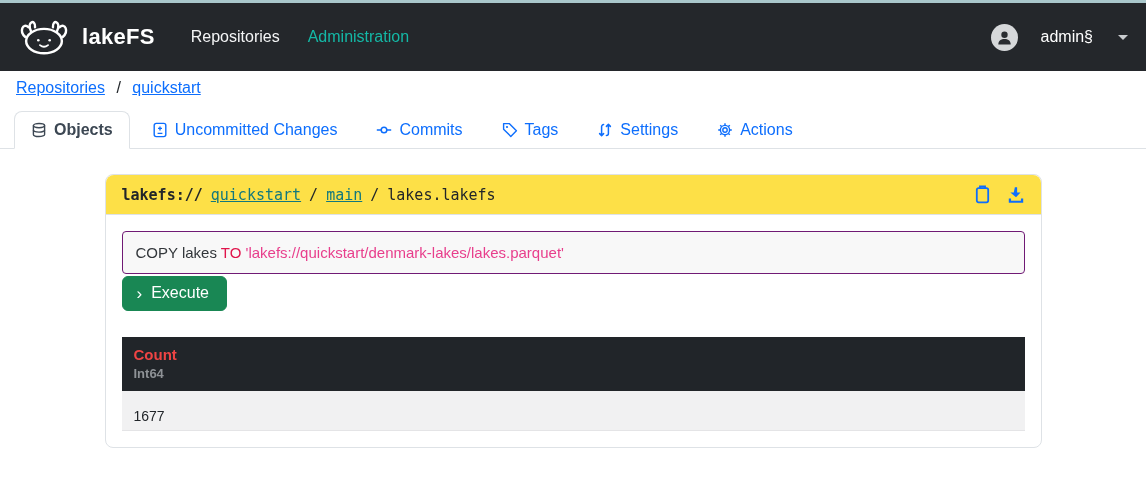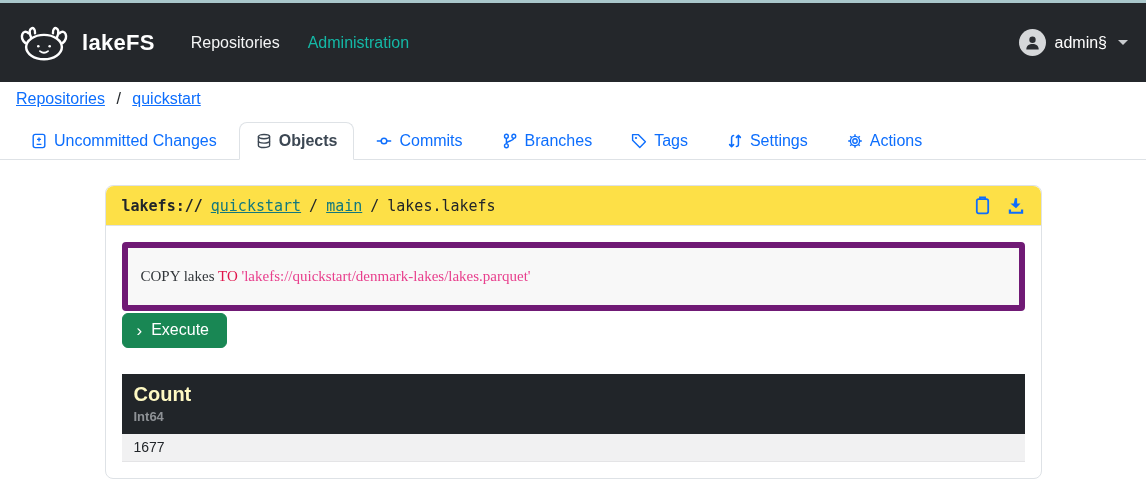--- a/index.html
+++ b/index.html
@@ -9,35 +9,35 @@
     background: #ffffff;
     color: #212529;
     height: 481px;
     overflow: hidden;
   }
   
   .top-strip { height: 3px; background: #a9c7cb; }
 
   
   .navbar {
-    height: 79px;
+    height: 68px;
     background: #24272b;
     display: flex;
     align-items: center;
     padding: 0 18px;
   }
   .brand { display: flex; align-items: center; gap: 12px; cursor: pointer; }
   .brand-logo { width: 52px; height: 40px; display: block; }
   .brand-name { color: #ffffff; font-size: 22px; font-weight: 700; letter-spacing: .3px; }
   .nav-links { display: flex; align-items: center; margin-left: 36px; gap: 28px; }
   .nav-link { font-size: 16px; text-decoration: none; cursor: pointer; }
   .nav-link.active { color: #f4f5f6; }
   .nav-link.muted { color: #14b8a6; }
   .nav-spacer { flex: 1; }
-  .user-menu { display: flex; align-items: center; gap: 9px; cursor: pointer; }
+  .user-menu { display: flex; align-items: center; gap: 23px; cursor: pointer; }
   .avatar {
     width: 27px; height: 27px; border-radius: 50%;
     background: #d6d8da; display: flex; align-items: center; justify-content: center;
   }
   .avatar svg { width: 17px; height: 17px; }
   .user-name { color: #ffffff; font-size: 16px; }
   .caret-down {
     width: 0; height: 0; margin-left: 2px;
     border-left: 5px solid transparent; border-right: 5px solid transparent;
     border-top: 5px solid #c9cccf;
@@ -99,25 +99,25 @@
   .path .scheme { font-weight: 700; margin-right: 8px; }
   .path a { color: #12787d; text-decoration: underline; cursor: pointer; }
   .path .psep { margin: 0 8px; }
   .header-actions { display: flex; align-items: center; gap: 16px; }
   .icon-btn { background: none; border: none; cursor: pointer; color: #0d6efd; display: flex; padding: 0; }
 
   .card-body { padding: 16px; }
 
   
   .sql-box {
-    border: 6px solid #701a75;
+    border: 1px solid #701a75;
     background: #f8f8f8;
     border-radius: 4px;
-    padding: 20px 13px;
-    font-family: Liberation Serif, serif;
+    padding: 12px 13px;
+    font-family: Liberation Sans, sans-serif;
     font-size: 15px;
     color: #32363a;
   }
   .sql-box span { white-space: pre; }
   .sql-kw { color: #e0144b; }
   .sql-str { color: #e83e8c; }
 
   
   .powered {
     text-align: right;
@@ -142,26 +142,26 @@
   }
   .execute-chevron { font-size: 17px; line-height: 1; }
 
   
   .results { margin-top: 26px; width: 100%; border-collapse: collapse; }
   .results thead th {
     background: #212529;
     text-align: left;
     padding: 9px 12px 10px 12px;
   }
-  .col-name { color: #fef9c3; font-size: 20px; font-weight: 700; display: block; }
+  .col-name { color: #ef4444; font-size: 15px; font-weight: 700; display: block; }
   .col-type { color: #8e9296; font-size: 13px; font-weight: 700; display: block; margin-top: 3px; }
   .results tbody td {
     background: #f1f1f2;
     border-bottom: 1px solid #e4e4e6;
-    padding: 5px 12px 6px 12px;
+    padding: 17px 12px 6px 12px;
     font-size: 14px;
     color: #212529;
   }
 </style>
 </head>
 <body>
 
 <div class="top-strip"></div>
 
 <nav class="navbar">
@@ -195,50 +195,41 @@
   </div>
 </nav>
 
 <div class="breadcrumb">
   <a>Repositories</a>
   <span class="sep">/</span>
   <a>quickstart</a>
 </div>
 
 <ul class="tabs">
-  <li class="tab">
-    <svg width="16" height="16" viewBox="0 0 16 16" fill="none" stroke="currentColor" stroke-width="1.4">
-      <rect x="2.2" y="1.4" width="11.6" height="13.2" rx="2"></rect>
-      <path d="M8 4.4 v4 M6 6.4 h4 M5.6 11.4 h4.8"></path>
-    </svg>
-    <span>Uncommitted Changes</span>
-  </li>
   <li class="tab active">
     <svg width="16" height="16" viewBox="0 0 16 16" fill="none" stroke="currentColor" stroke-width="1.4">
       <ellipse cx="8" cy="3.6" rx="5.6" ry="2.1"></ellipse>
       <path d="M2.4 3.6 v8.8 a5.6 2.1 0 0 0 11.2 0 v-8.8"></path>
       <path d="M2.4 8 a5.6 2.1 0 0 0 11.2 0"></path>
     </svg>
     <span>Objects</span>
   </li>
   <li class="tab">
+    <svg width="16" height="16" viewBox="0 0 16 16" fill="none" stroke="currentColor" stroke-width="1.4">
+      <rect x="2.2" y="1.4" width="11.6" height="13.2" rx="2"></rect>
+      <path d="M8 4.4 v4 M6 6.4 h4 M5.6 11.4 h4.8"></path>
+    </svg>
+    <span>Uncommitted Changes</span>
+  </li>
+  <li class="tab">
     <svg width="16" height="16" viewBox="0 0 16 16" fill="none" stroke="currentColor" stroke-width="1.5">
       <circle cx="8" cy="8" r="2.8"></circle>
       <path d="M0.8 8 h4.2 M11 8 h4.2"></path>
     </svg>
     <span>Commits</span>
-  </li>
-  <li class="tab">
-    <svg width="16" height="16" viewBox="0 0 16 16" fill="none" stroke="currentColor" stroke-width="1.4">
-      <circle cx="4.4" cy="3.2" r="1.9"></circle>
-      <circle cx="11.8" cy="3.2" r="1.9"></circle>
-      <circle cx="4.4" cy="12.8" r="1.9"></circle>
-      <path d="M4.4 5.1 v5.8 M11.8 5.1 c0 3.4 -7.4 2.4 -7.4 5.8"></path>
-    </svg>
-    <span>Branches</span>
   </li>
   <li class="tab">
     <svg width="16" height="16" viewBox="0 0 16 16" fill="none" stroke="currentColor" stroke-width="1.4" stroke-linejoin="round">
       <path d="M1.6 1.6 h5.6 l7.2 7.2 -5.6 5.6 -7.2 -7.2 z"></path>
       <circle cx="5" cy="5" r="1.1" fill="currentColor" stroke="none"></circle>
     </svg>
     <span>Tags</span>
   </li>
   <li class="tab">
     <svg width="16" height="16" viewBox="0 0 16 16" fill="none" stroke="currentColor" stroke-width="1.5" stroke-linecap="round" stroke-linejoin="round">

